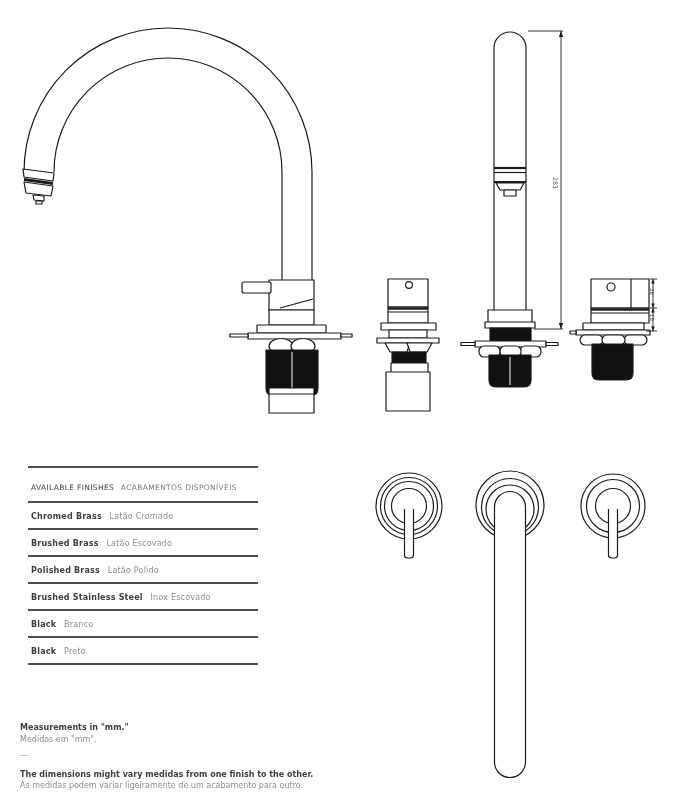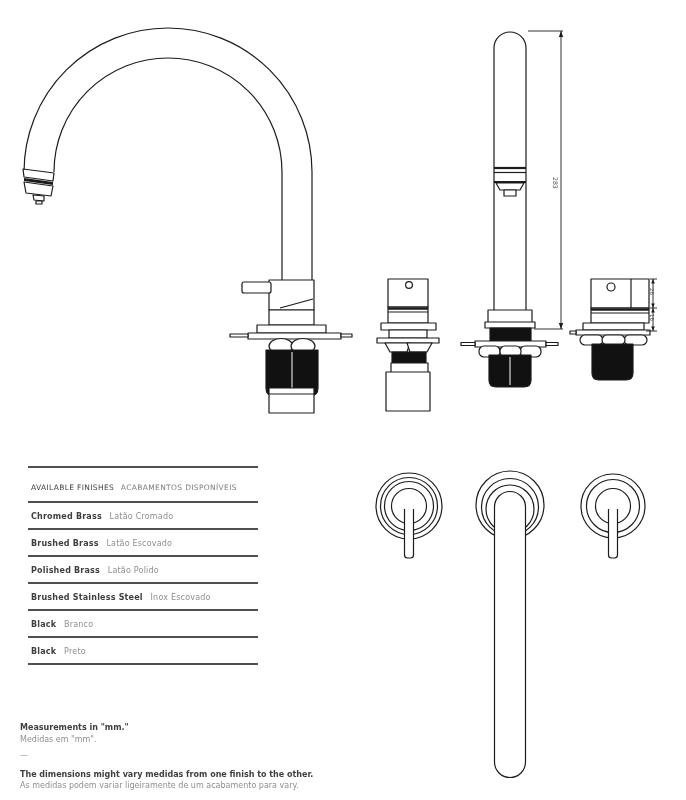--- a/index.html
+++ b/index.html
@@ -197,14 +197,14 @@
     <span class="pt">Preto</span>
   </div>
     </div>
 </div>
 
 <div class="notes">
   <div class="bold">Measurements in "mm."</div>
   <div class="gray">Medidas em "mm".</div>
   <div class="dash">—</div>
   <div class="bold">The dimensions might vary medidas from one finish to the other.</div>
-  <div class="gray">As medidas podem variar ligeiramente de um acabamento para vary.</div>
+  <div class="gray">As medidas podem variar ligeiramente de um acabamento para outro.</div>
 </div>
 
 </body></html>

